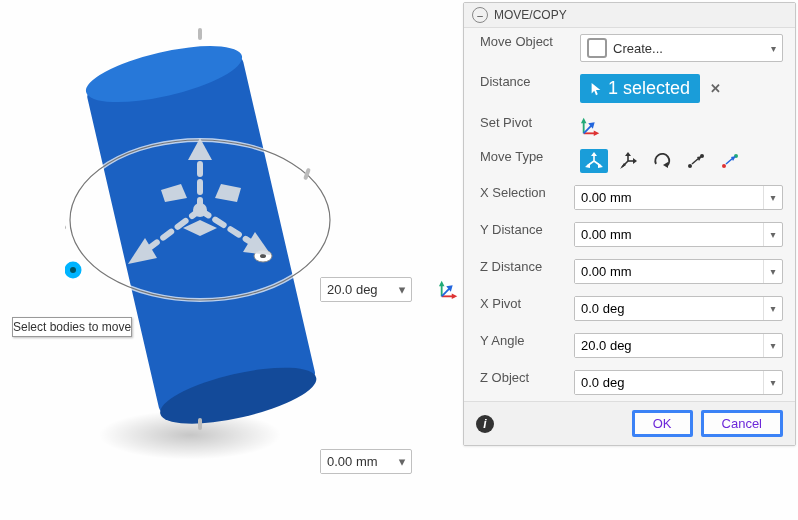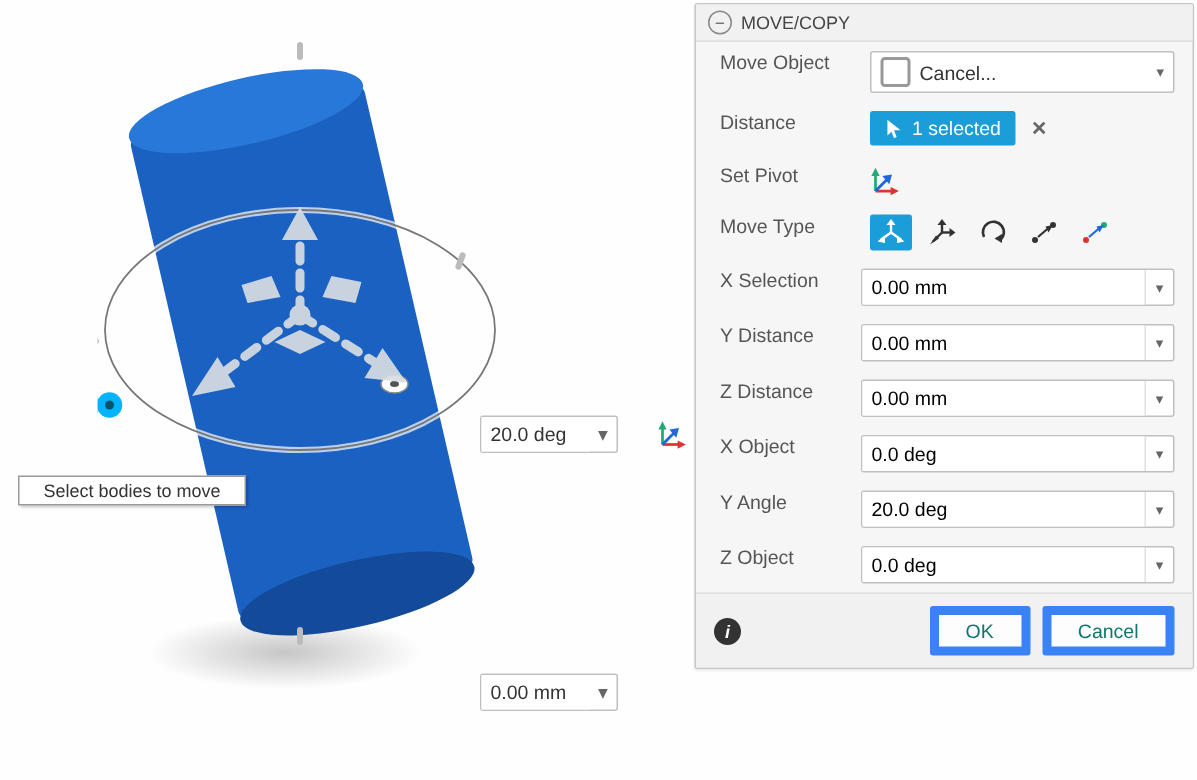--- a/index.html
+++ b/index.html
@@ -8,44 +8,44 @@
 .viewport{position:absolute;left:0;top:0;width:463px;height:520px}
 .cyl{position:absolute;left:65px;top:0;width:270px;height:460px}
 .shadow{position:absolute;left:60px;top:400px;width:260px;height:70px;background:radial-gradient(ellipse 130px 35px at 50% 50%,rgba(0,0,0,.22),rgba(0,0,0,0) 70%)}
 
 .float{position:absolute;background:#fff;border:1px solid #c0c0c0;display:flex;align-items:center;border-radius:2px}
 .float input{border:none;width:60px;padding:4px 6px;font-size:13px;color:#333;outline:none}
 .float .dd{width:18px;text-align:center;color:#666;cursor:pointer}
 #f1{left:320px;top:277px}
 #f2{left:320px;top:449px}
 .pivot-ico{position:absolute;left:438px;top:278px;width:22px;height:22px;cursor:pointer}
-.tooltip{position:absolute;left:12px;top:317px;background:#fff;border:1px solid #999;padding:2px 16px;font-size:12px;box-shadow:1px 1px 2px rgba(0,0,0,.25)}
+.tooltip{position:absolute;left:12px;top:317px;background:#fff;border:1px solid #999;padding:2px 0;font-size:12px;box-shadow:1px 1px 2px rgba(0,0,0,.25)}
 
 .panel{position:absolute;right:2px;top:2px;width:331px;background:#f6f6f6;border:1px solid #c7c7c7;border-radius:2px;box-shadow:0 1px 2px rgba(0,0,0,.08)}
 .panel-head{display:flex;align-items:center;gap:6px;padding:4px 8px;border-bottom:1px solid #ddd;font-size:12px;color:#444;background:#f1f1f1}
 .panel-head .coll{width:14px;height:14px;border-radius:50%;border:1px solid #888;display:flex;align-items:center;justify-content:center;font-size:10px;cursor:pointer}
 .row{display:flex;align-items:flex-start;padding:6px 12px 6px 16px;gap:8px}
 .row .lbl{width:92px;font-size:13px;color:#555}
 .row .ctrl{flex:1;display:flex;align-items:center;gap:6px}
 .dropdown{flex:1;display:flex;align-items:center;background:#fff;border:1px solid #c0c0c0;border-radius:2px;padding:3px 6px;justify-content:space-between;cursor:pointer}
 .dropdown .dd{color:#666;font-size:10px}
-.sel-badge{background:#1a9dd9;color:#fff;display:flex;align-items:center;gap:6px;padding:4px 10px;border-radius:2px;font-size:13px}
+.sel-badge{background:#1a9dd9;color:#fff;display:flex;align-items:center;gap:6px;padding:4px 10px;border-radius:2px;font-size:18px}
 .sel-badge svg{width:12px;height:14px}
 .clear-x{color:#666;cursor:pointer;font-weight:bold;padding:0 4px}
 .iconrow{display:flex;gap:10px}
 .iconbtn{width:28px;height:24px;display:flex;align-items:center;justify-content:center;border-radius:2px;cursor:pointer}
 .iconbtn.active{background:#1a9dd9}
 .txt-in{flex:1;display:flex;background:#fff;border:1px solid #c0c0c0;border-radius:2px}
 .txt-in input{flex:1;border:none;padding:4px 6px;font-size:13px;outline:none}
 .txt-in .dd{width:18px;display:flex;align-items:center;justify-content:center;color:#666;border-left:1px solid #e0e0e0;cursor:pointer;font-size:10px}
 .chk{width:16px;height:16px;border:1px solid #bbb;border-radius:3px;background:#fff}
 .disabled{color:#bbb}
 .panel-foot{display:flex;align-items:center;justify-content:flex-end;gap:8px;padding:8px 12px;border-top:1px solid #ddd;background:#f1f1f1}
 .panel-foot .info{margin-right:auto;width:18px;height:18px;border-radius:50%;background:#333;color:#fff;display:flex;align-items:center;justify-content:center;font-weight:bold;font-style:italic;font-size:12px;cursor:pointer}
-.btn{background:#fdfdfd;border:6px solid #3b82f6;border-radius:2px;padding:3px 18px;font-size:13px;color:#0f766e;cursor:pointer}
+.btn{background:#fdfdfd;border:3px solid #3b82f6;border-radius:2px;padding:3px 18px;font-size:13px;color:#6d28d9;cursor:pointer}
 .box-ico{width:16px;height:16px;border:2px solid #999;border-radius:3px}
 </style>
 </head>
 <body>
 
 <div class="stage">
 
   <div class="viewport">
     <div class="shadow"></div>
 
@@ -113,21 +113,21 @@
       <span class="coll">–</span>
       <span>MOVE/COPY</span>
     </div>
 
     <div class="row">
       <span class="lbl">Move Object</span>
       <div class="ctrl">
         <div class="dropdown">
           <span style="display:flex;align-items:center;gap:6px">
             <span class="box-ico"></span>
-            <span>Cancel...</span>
+            <span>Create...</span>
           </span>
           <span class="dd">▾</span>
         </div>
       </div>
     </div>
 
     <div class="row">
       <span class="lbl">Distance</span>
       <div class="ctrl">
         <span class="sel-badge">
@@ -231,21 +231,21 @@
     <div class="row">
         <span class="lbl">Z Distance</span>
         <div class="ctrl">
           <div class="txt-in">
             <input value="0.00 mm" style="">
             <span class="dd">▾</span>
           </div>
         </div>
       </div>
     <div class="row">
-        <span class="lbl">X Object</span>
+        <span class="lbl">X Pivot</span>
         <div class="ctrl">
           <div class="txt-in">
             <input value="0.0 deg" style="">
             <span class="dd">▾</span>
           </div>
         </div>
       </div>
     <div class="row">
         <span class="lbl">Y Angle</span>
         <div class="ctrl">

